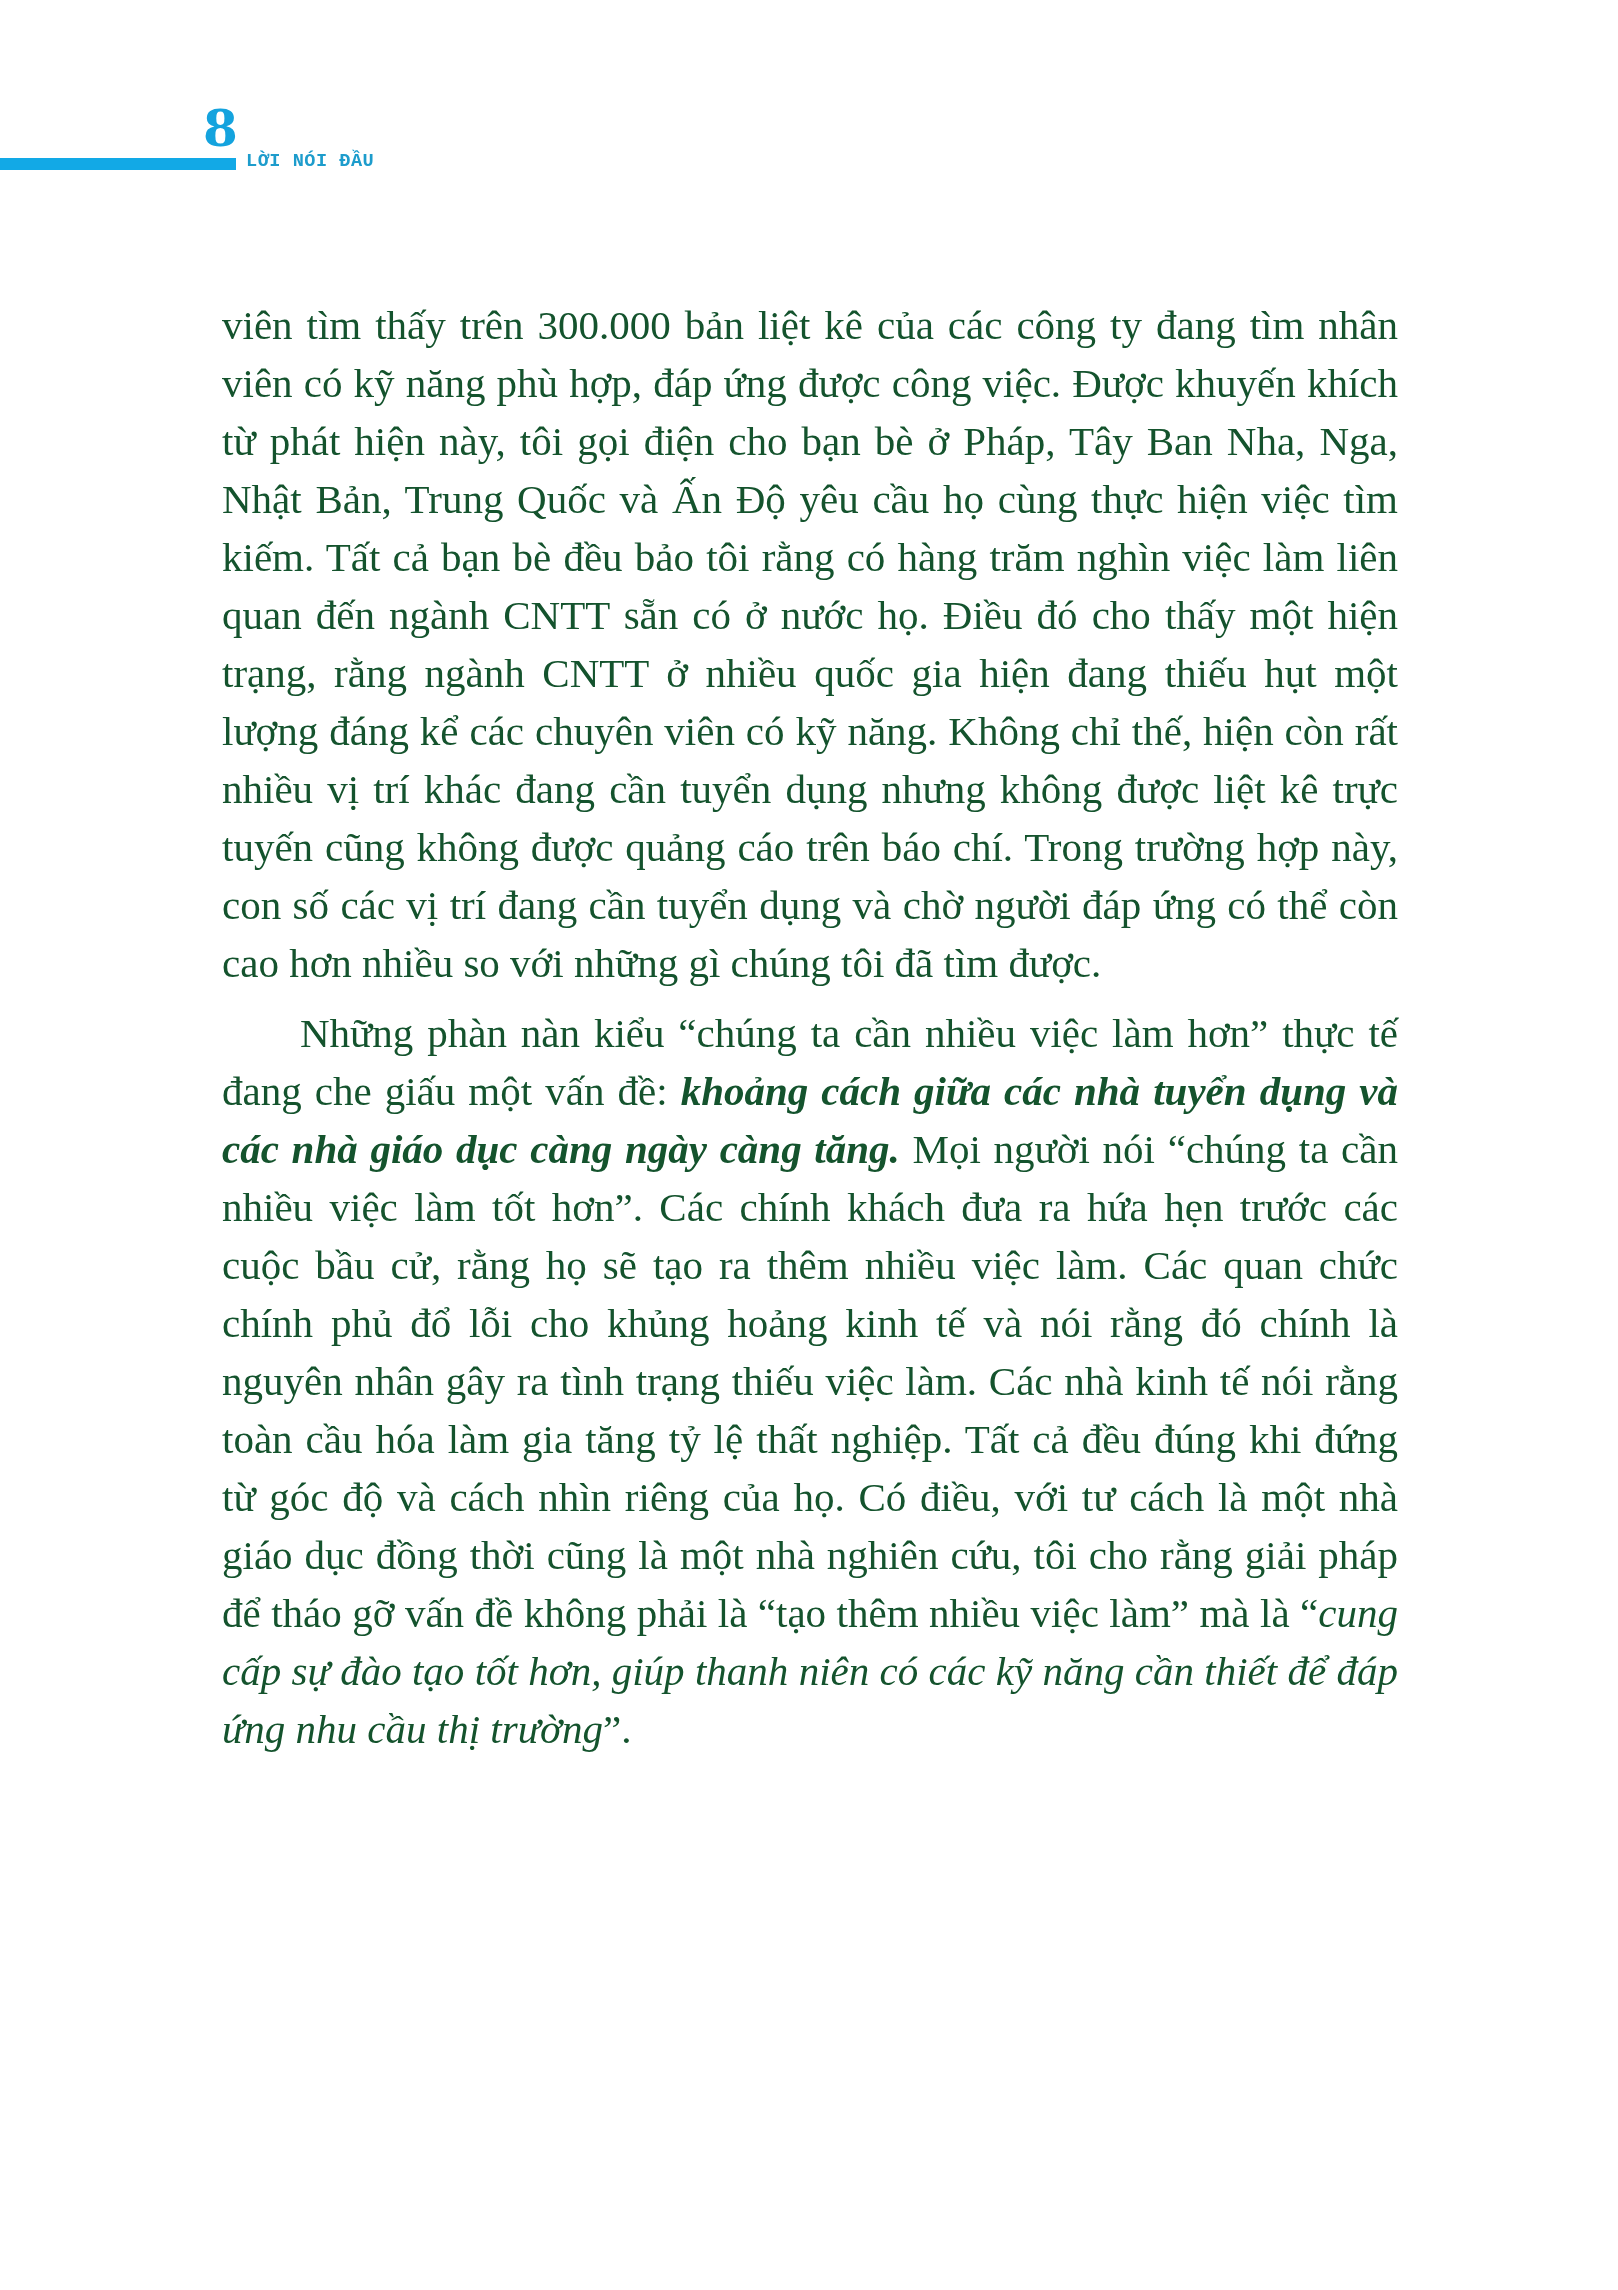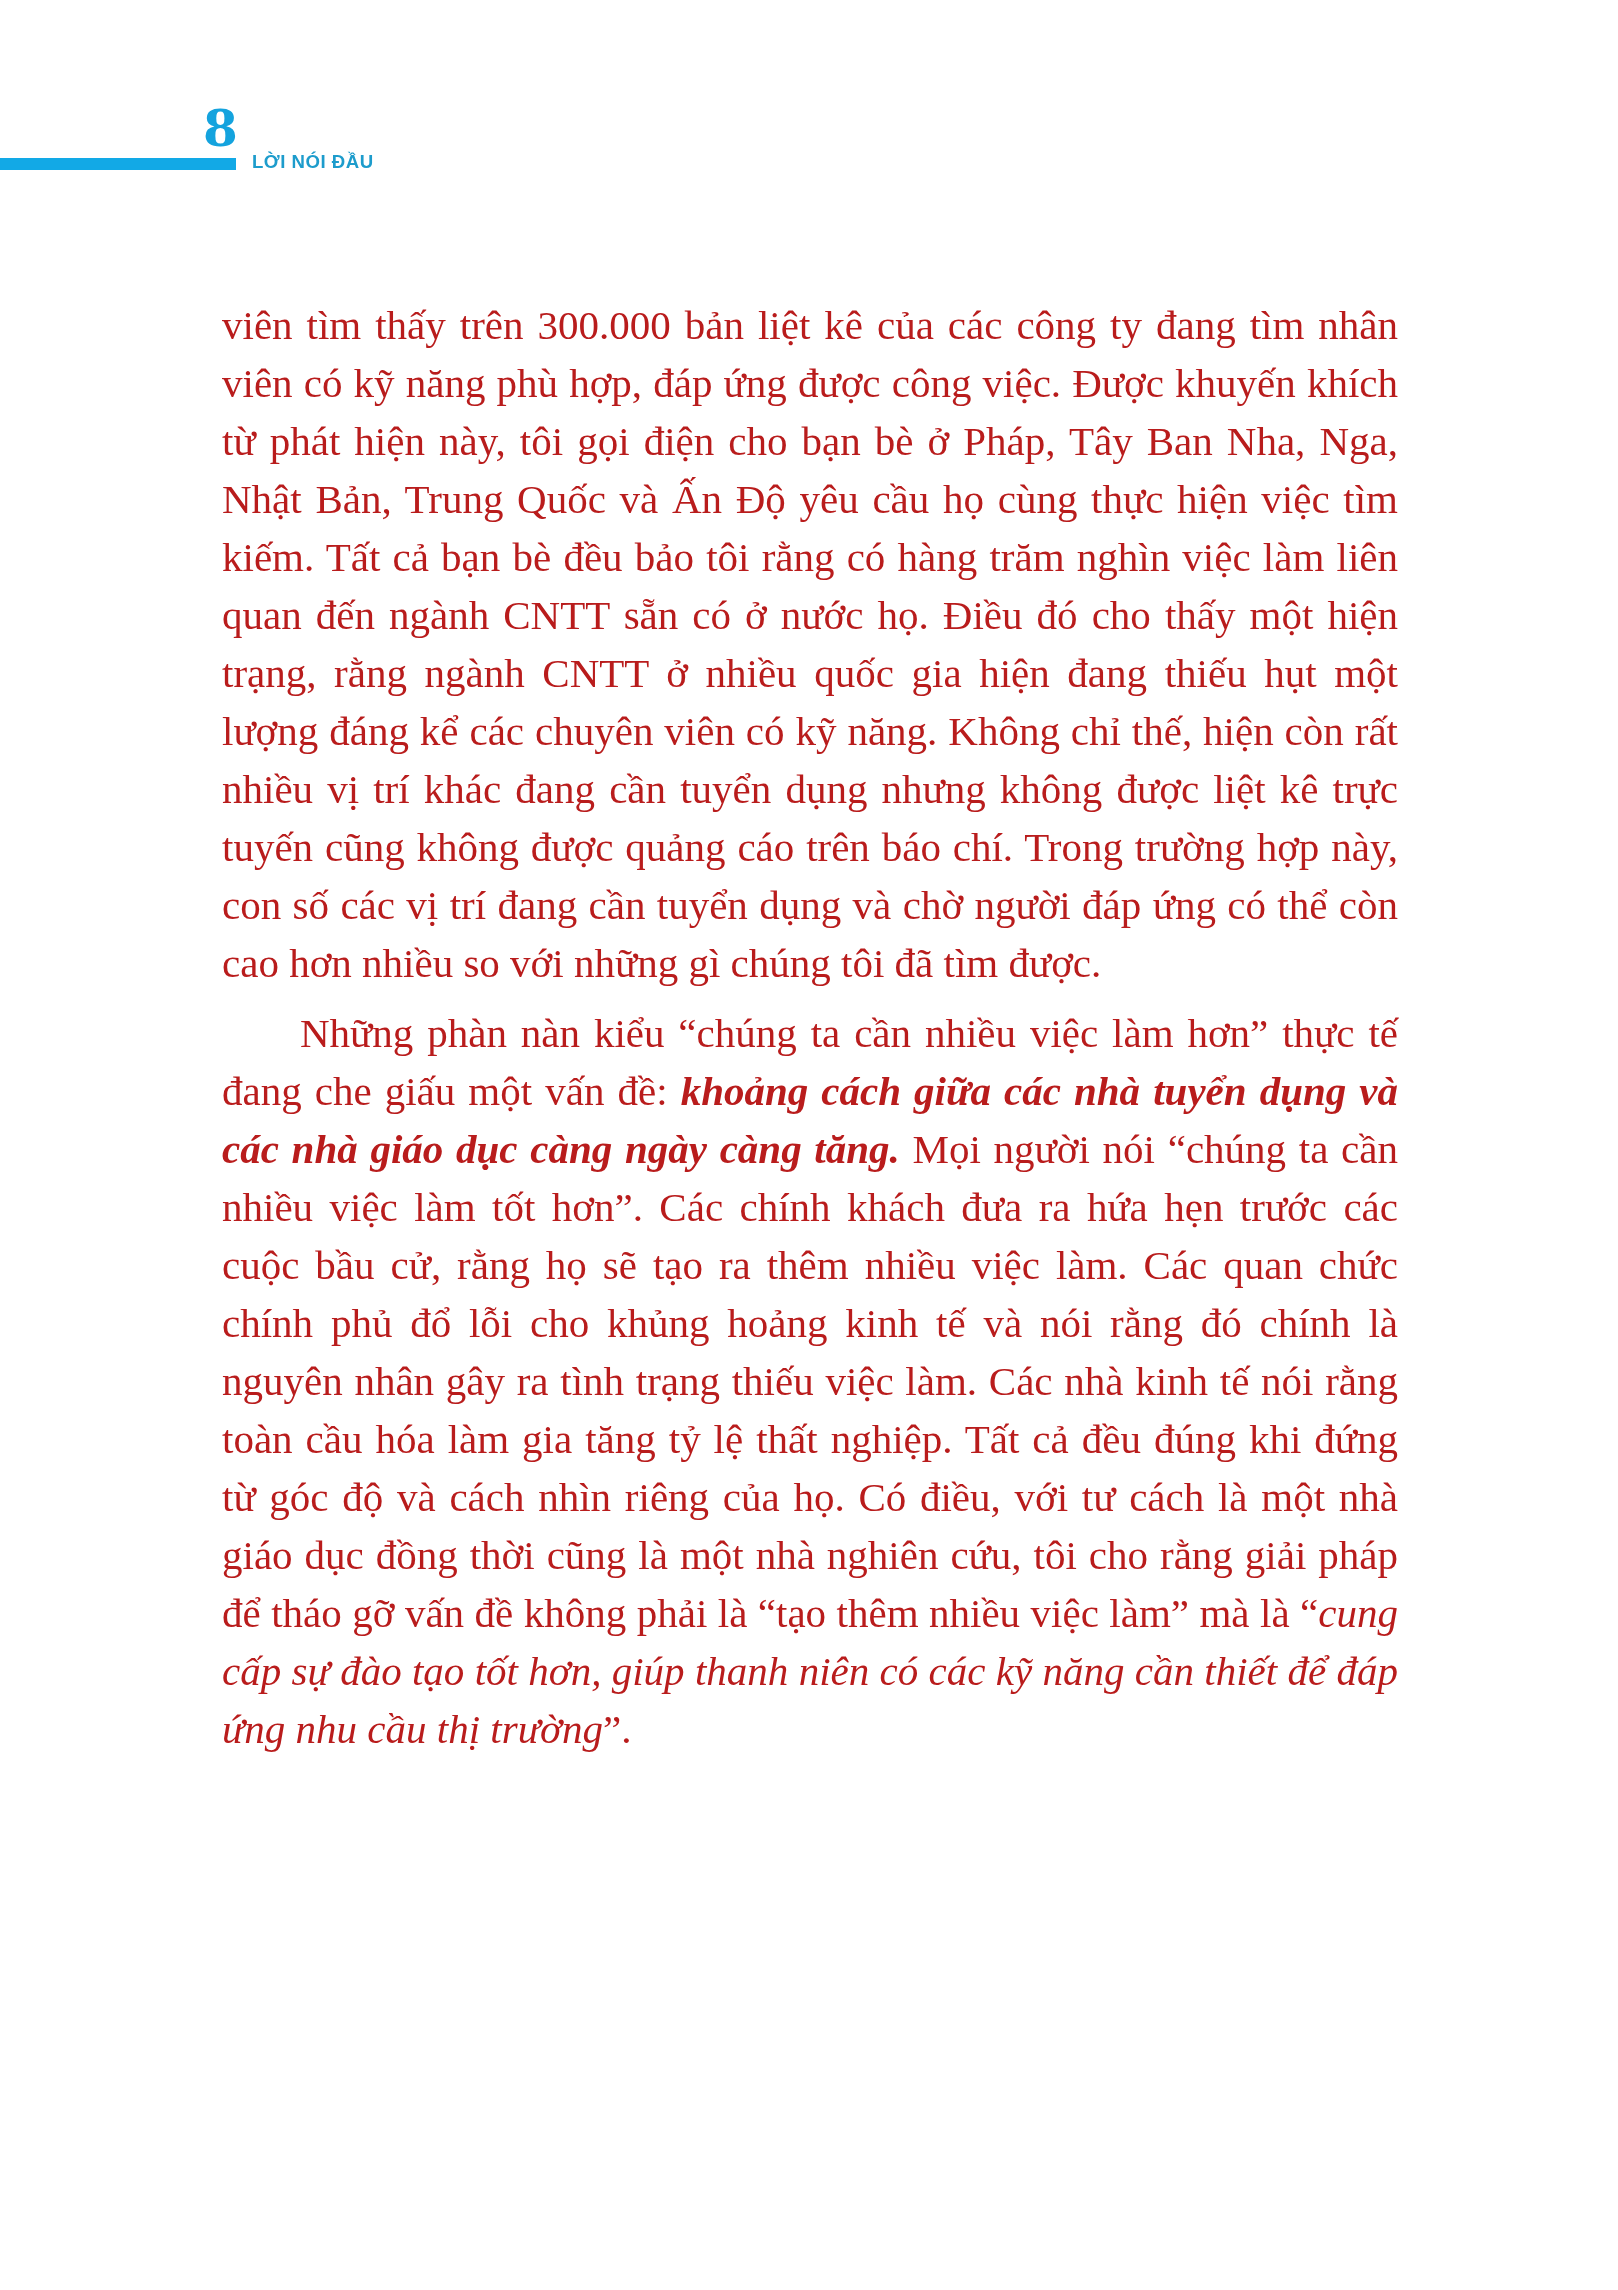--- a/index.html
+++ b/index.html
@@ -9,30 +9,30 @@
     position: absolute; left: 0; top: 158px; width: 236px; height: 12px;
     background: #12a9e6;
   }
   .page-number {
     position: absolute; left: 203px; top: 101px;
     font-family: "DejaVu Serif", serif; font-weight: bold;
     font-size: 50px; line-height: 56px; color: #14a3de;
     letter-spacing: -1.9px;
   }
   .chapter-title {
-    position: absolute; left: 252px; top: 152px;
-    font-family: Liberation Sans, sans-serif; font-weight: bold;
+    position: absolute; left: 246px; top: 152px;
+    font-family: Liberation Mono, monospace; font-weight: bold;
     font-size: 18.6px; line-height: 20.5px; color: #1d9ccc;
     letter-spacing: 0.5px;
   }
 
   .body-text {
     position: absolute; left: 222px; top: 296px; width: 1176px;
     font-family: "Liberation Serif", serif;
-    font-size: 41px; line-height: 58px; color: #b91c1c;
+    font-size: 41px; line-height: 58px; color: #14532d;
     text-align: justify;
   }
   .body-text p { margin: 0; }
   .body-text p + p { margin-top: 12px; text-indent: 78px; }
   .bi { font-weight: bold; font-style: italic; }
   .it { font-style: italic; }
 </style>
 </head>
 <body>
 

